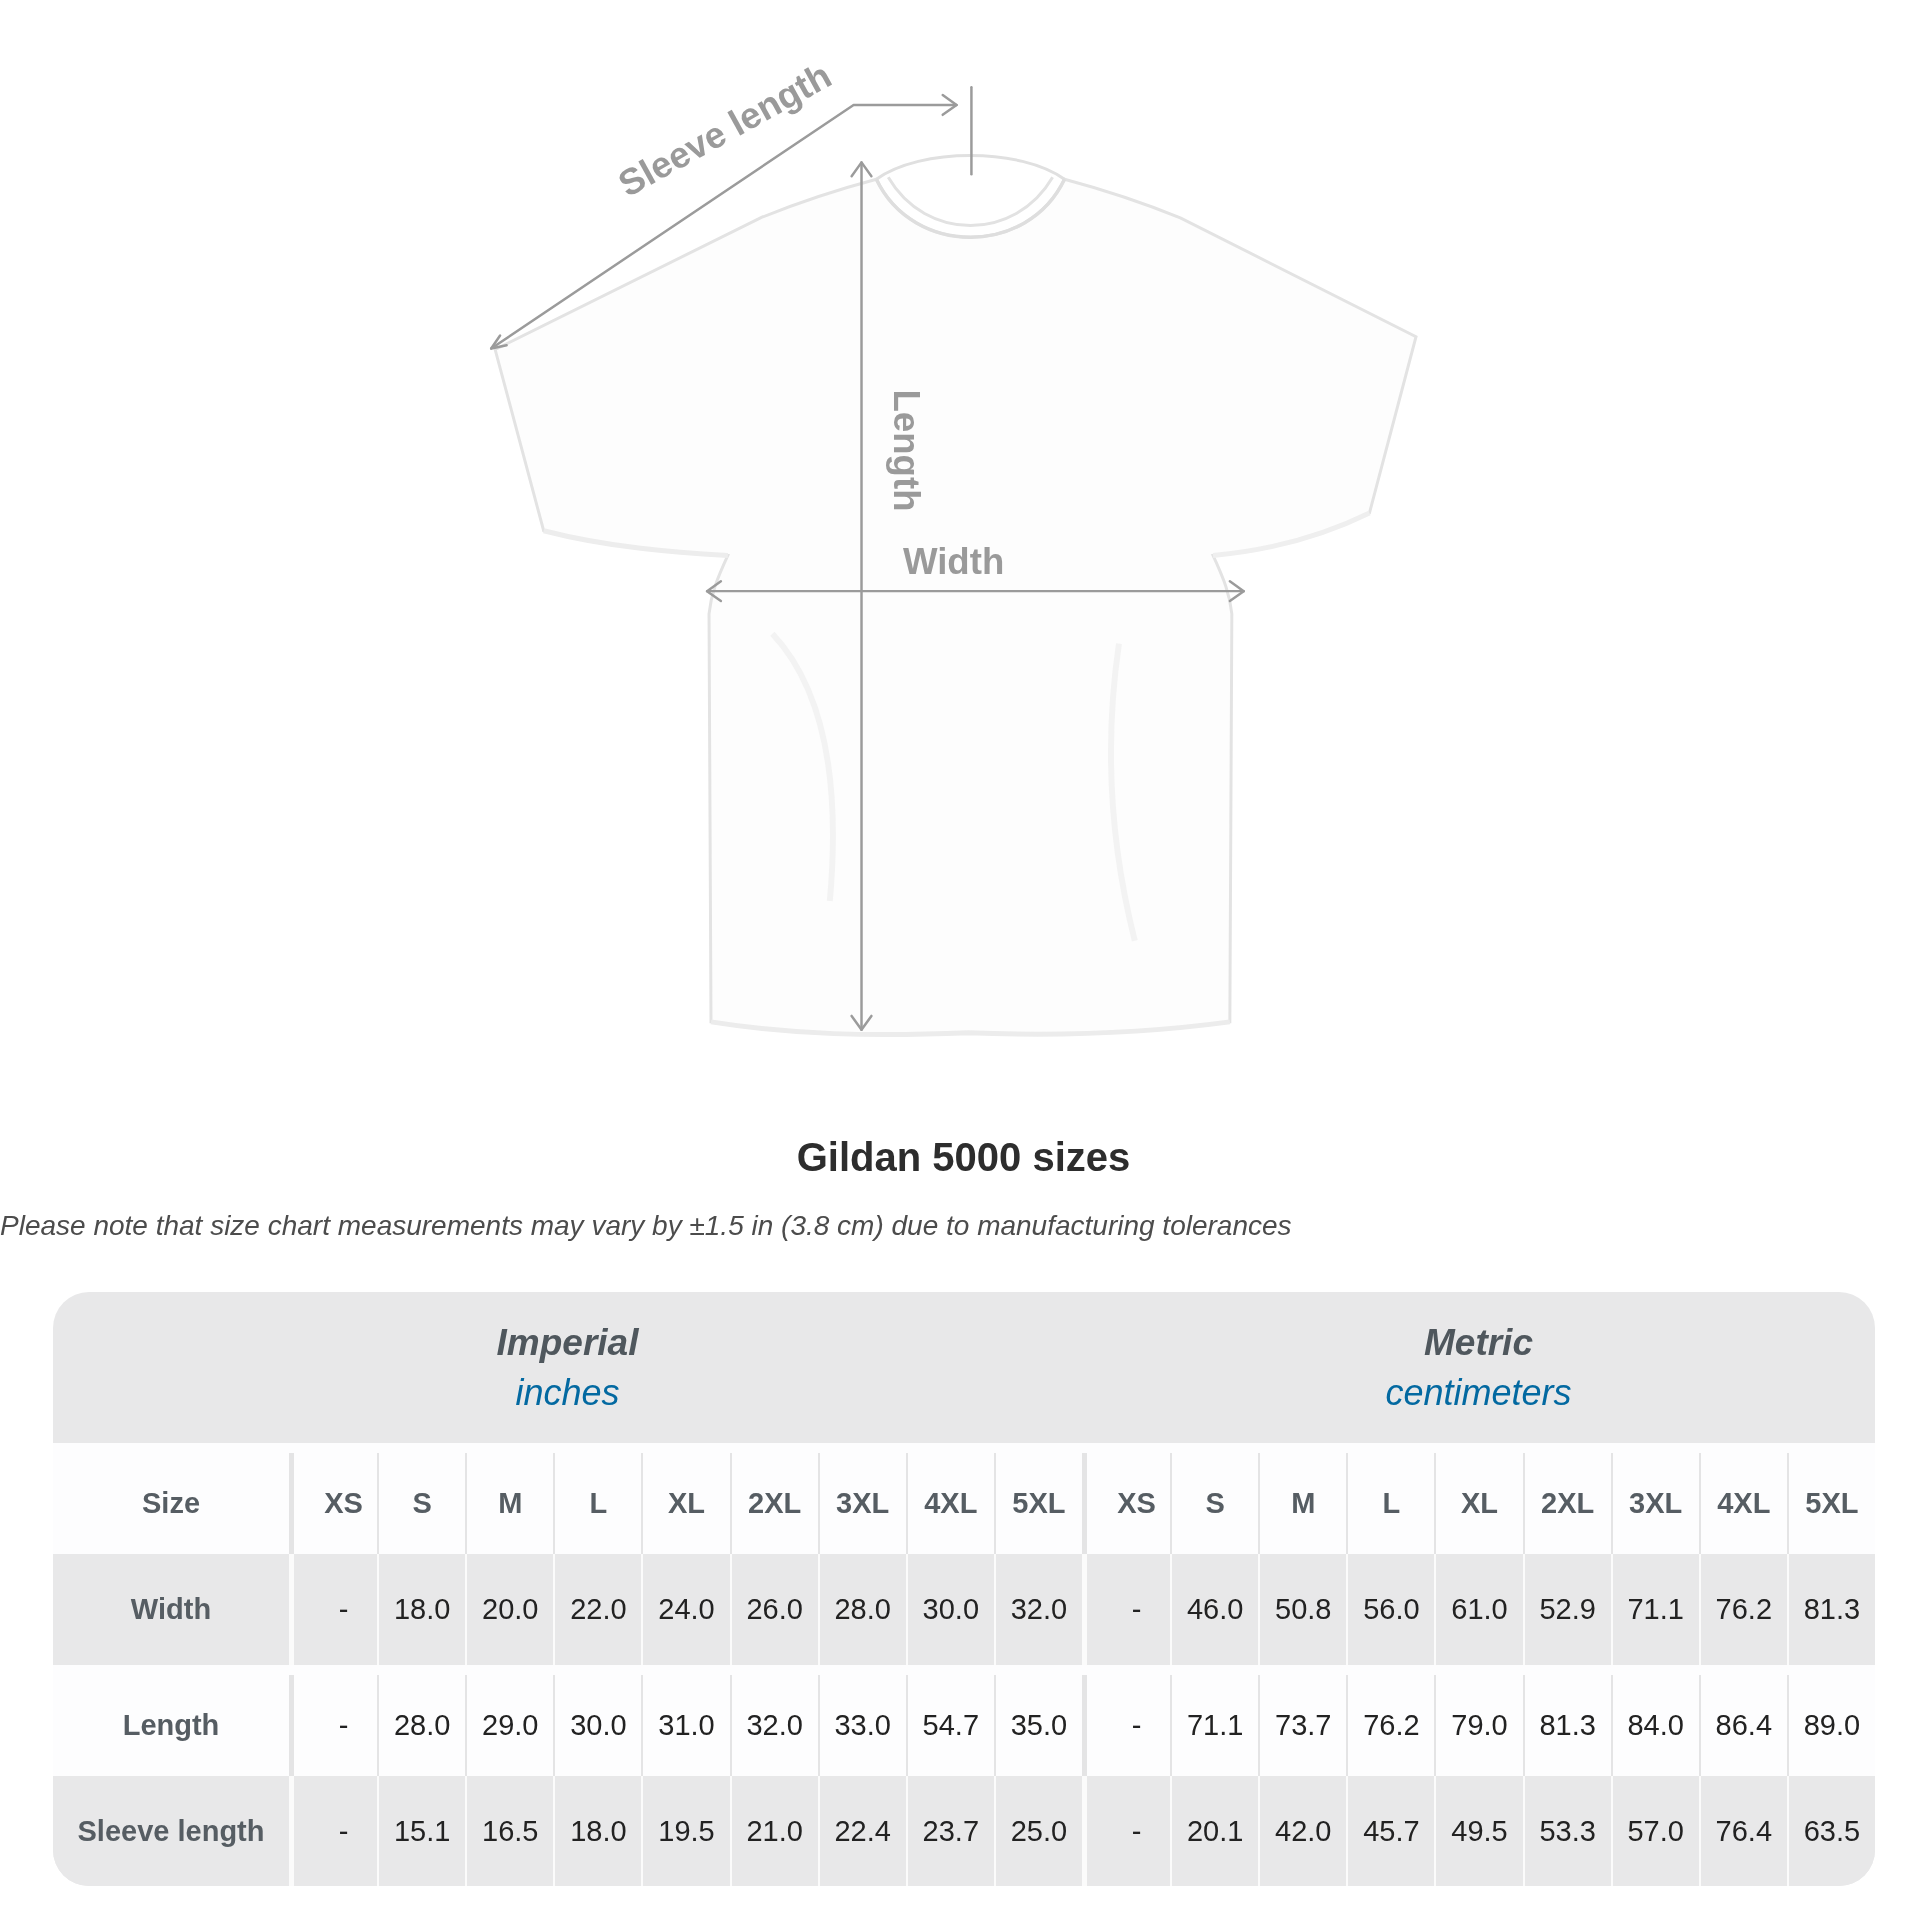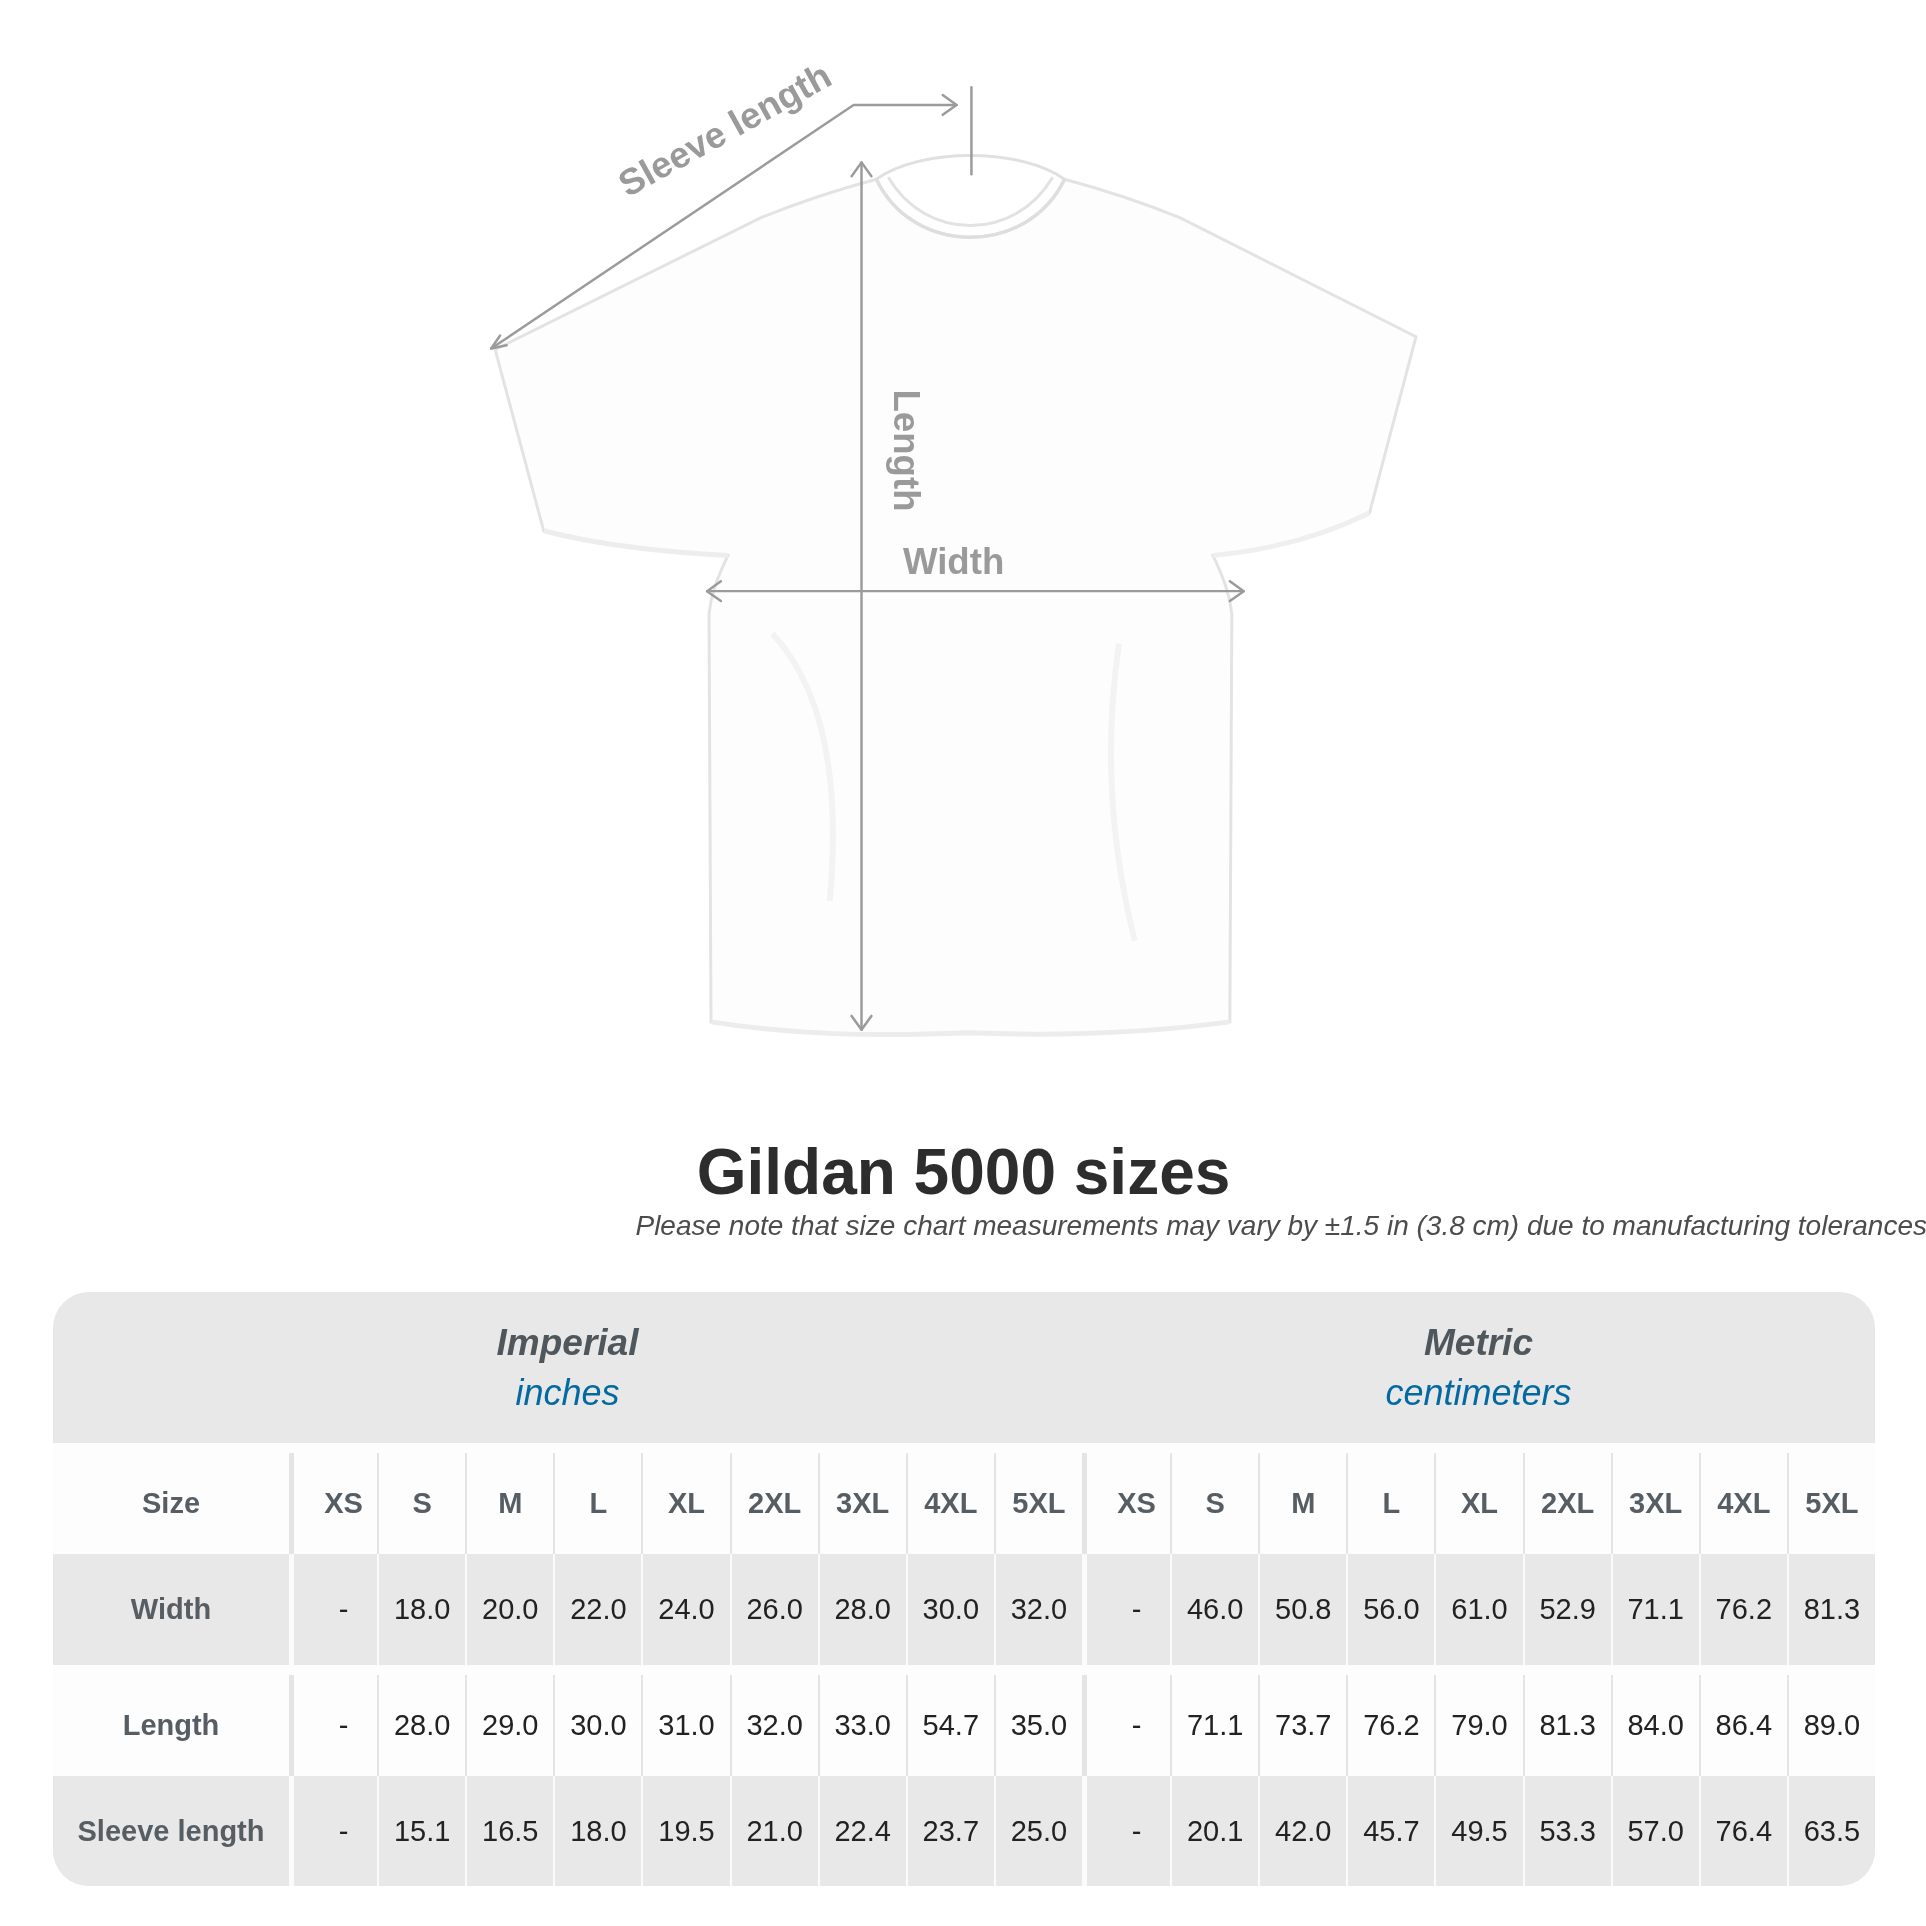--- a/index.html
+++ b/index.html
@@ -8,24 +8,24 @@
     background:#ffffff;
     font-family:"Liberation Sans","DejaVu Sans",sans-serif;
   }
   
   .diagram{position:absolute;left:0;top:0;width:1927px;height:1109px;}
   .arrow-line{stroke:#9b9b9b;stroke-width:2.5;fill:none;stroke-linecap:round;stroke-linejoin:round;}
   .dim-label{fill:#9a9a9a;font-weight:bold;font-size:37px;font-family:"Liberation Sans","DejaVu Sans",sans-serif;}
   
   .page-title{
     position:absolute;left:0;top:1135px;width:1927px;text-align:center;
-    font-size:64px;font-weight:bold;color:#2d2d2d;
+    font-size:40px;font-weight:bold;color:#2d2d2d;
   }
   .page-subtitle{
-    position:absolute;left:0;top:1210px;width:1927px;text-align:right;
+    position:absolute;left:0;top:1210px;width:1927px;text-align:left;
     font-size:28px;font-style:italic;color:#4c4c4c;
   }
   
   .size-table{
     position:absolute;left:53px;top:1292px;width:1822px;height:594px;
     background:#e8e8e9;border-radius:36px;overflow:hidden;
   }
   .band{height:151px;display:grid;grid-template-columns:1029px 793px;}
   .group{display:flex;flex-direction:column;align-items:center;justify-content:center;gap:8px;padding-top:0;}
   .group-name{font-size:37px;font-weight:bold;font-style:italic;color:#4f575d;}

